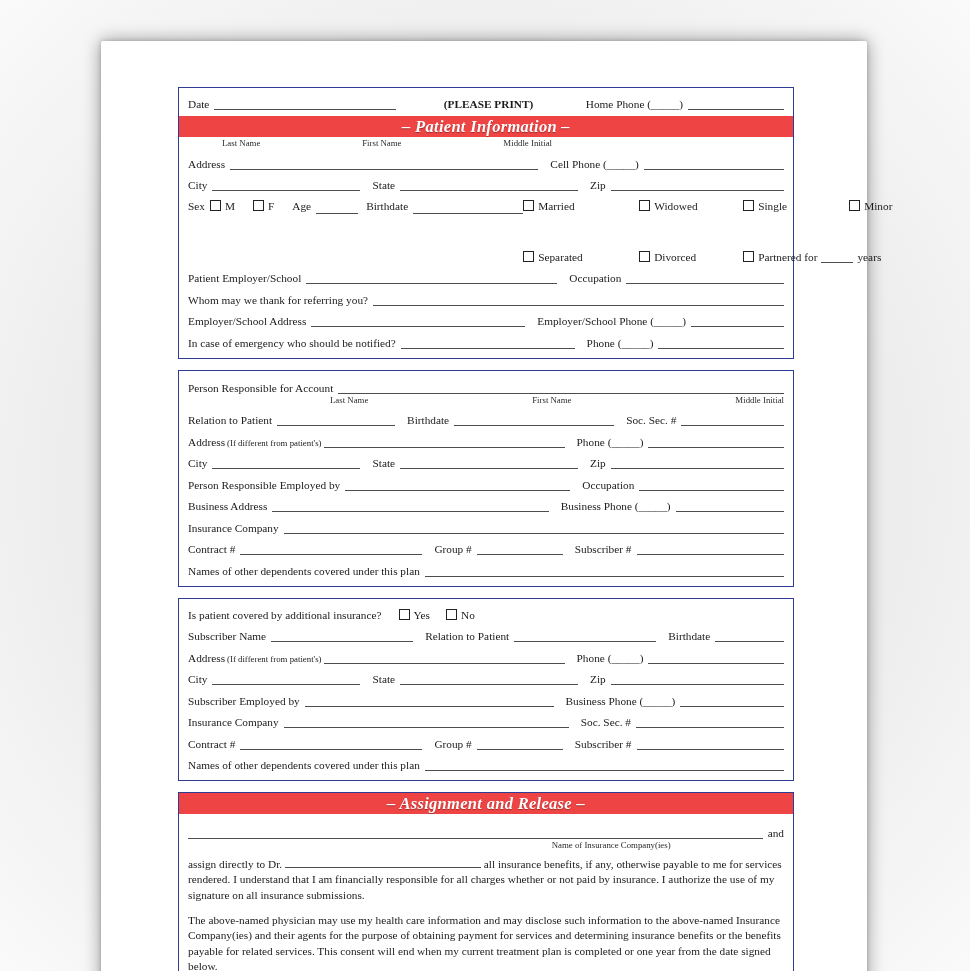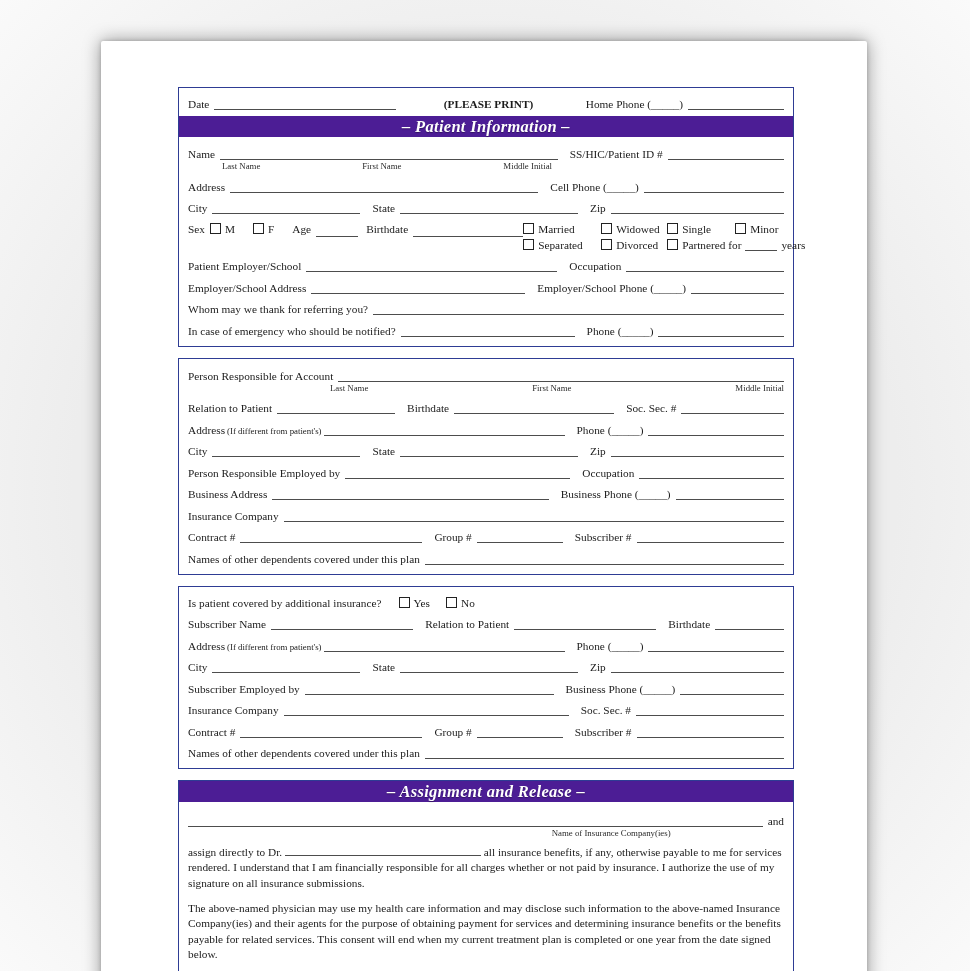--- a/index.html
+++ b/index.html
@@ -14,37 +14,37 @@
     background:#ffffff;border-radius:2px;
     box-shadow:0 0 18px rgba(0,0,0,.40), 0 0 4px rgba(0,0,0,.18);
     margin-top:39px;
   }
   .form{position:absolute;left:77px;top:46px;width:616px;color:#1b1b1b;}
   .box{
     border:1.5px solid #2e3c94;background:#fff;
     padding:0 9px 9px 9px;margin-bottom:11px;
   }
   .banner{
-    margin:0 -9px;background:#4c1d95;color:#ffffff;text-align:center;
+    margin:0 -9px;background:#ef4444;color:#ffffff;text-align:center;
     font-style:italic;font-weight:bold;font-size:16.5px;line-height:21px;
     letter-spacing:.3px;text-shadow:0 1px 1px rgba(0,0,0,.35);
   }
   .row{display:flex;align-items:flex-end;margin-top:8.5px;font-size:11.3px;white-space:nowrap;}
   .row.tight{margin-top:6px;}
   .lbl{padding-right:5px;}
   .sm{font-size:8.8px;padding-right:2px;}
   .bold{font-weight:bold;}
   .line{flex:1 1 auto;border-bottom:1.1px solid #4d4d4d;height:12px;min-width:8px;}
   .fx{flex:0 0 auto;}
   .gap{flex:0 0 12px;}
   .spacer{flex:1 1 auto;}
   .subrow{display:flex;justify-content:space-between;font-size:8.8px;color:#2a2a2a;margin-top:1px;}
   .cb{flex:0 0 auto;display:inline-block;width:9px;height:9px;border:1.1px solid #222;background:#fff;margin:0 4px 1px 0;}
   .cbl{padding-right:12px;}
-  .marital{margin-left:auto;display:grid;grid-template-columns:78px 66px 68px auto;row-gap:3px;align-items:end;}
+  .marital{margin-left:auto;display:grid;grid-template-columns:78px 66px 68px auto;row-gap:3px;align-items:end;gap:38px;}
   .mcell{display:flex;align-items:flex-end;}
   .para{font-size:11.3px;line-height:1.36;margin-top:8px;white-space:normal;}
   .iline{display:inline-block;width:196px;border-bottom:1.1px solid #4d4d4d;height:9px;}
   .footer-note{
     position:absolute;top:944px;font-family:"Liberation Sans", sans-serif;
     font-size:9px;color:#3a3a3a;
   }
   .footer-note.left{left:0;}
   .footer-note.right{right:12px;}
 </style>
@@ -62,27 +62,20 @@
         <span class="line fx" style="width:182px"></span>
         <span class="spacer"></span>
         <span class="lbl bold">(PLEASE PRINT)</span>
         <span class="spacer"></span>
         <span class="lbl">Home Phone (_____)</span>
         <span class="line fx" style="width:96px"></span>
       </div>
 
       <div class="banner" style="margin-top:6px">– Patient Information –</div>
 
-      <div class="row" style="margin-top:10px">
-        <span class="lbl">Name</span>
-        <span class="line" style="flex:2.9"></span>
-        <span class="gap"></span>
-        <span class="lbl">SS/HIC/Patient ID #</span>
-        <span class="line" style="flex:1"></span>
-      </div>
       <div class="subrow" style="margin-left:34px;width:330px">
         <span>Last Name</span>
         <span>First Name</span>
         <span>Middle Initial</span>
       </div>
 
       <div class="row">
         <span class="lbl">Address</span>
         <span class="line" style="flex:2.75"></span>
         <span class="gap"></span>
@@ -147,30 +140,30 @@
 
       <div class="row">
         <span class="lbl">Patient Employer/School</span>
         <span class="line" style="flex:2.15"></span>
         <span class="gap"></span>
         <span class="lbl">Occupation</span>
         <span class="line" style="flex:1.35"></span>
       </div>
 
       <div class="row">
+        <span class="lbl">Whom may we thank for referring you?</span>
+        <span class="line"></span>
+      </div>
+
+      <div class="row">
         <span class="lbl">Employer/School Address</span>
         <span class="line" style="flex:2.3"></span>
         <span class="gap"></span>
         <span class="lbl">Employer/School Phone (_____)</span>
         <span class="line" style="flex:1"></span>
-      </div>
-
-      <div class="row">
-        <span class="lbl">Whom may we thank for referring you?</span>
-        <span class="line"></span>
       </div>
 
       <div class="row">
         <span class="lbl">In case of emergency who should be notified?</span>
         <span class="line" style="flex:1.8"></span>
         <span class="gap"></span>
         <span class="lbl">Phone (_____)</span>
         <span class="line" style="flex:1.3"></span>
       </div>
     </div>

